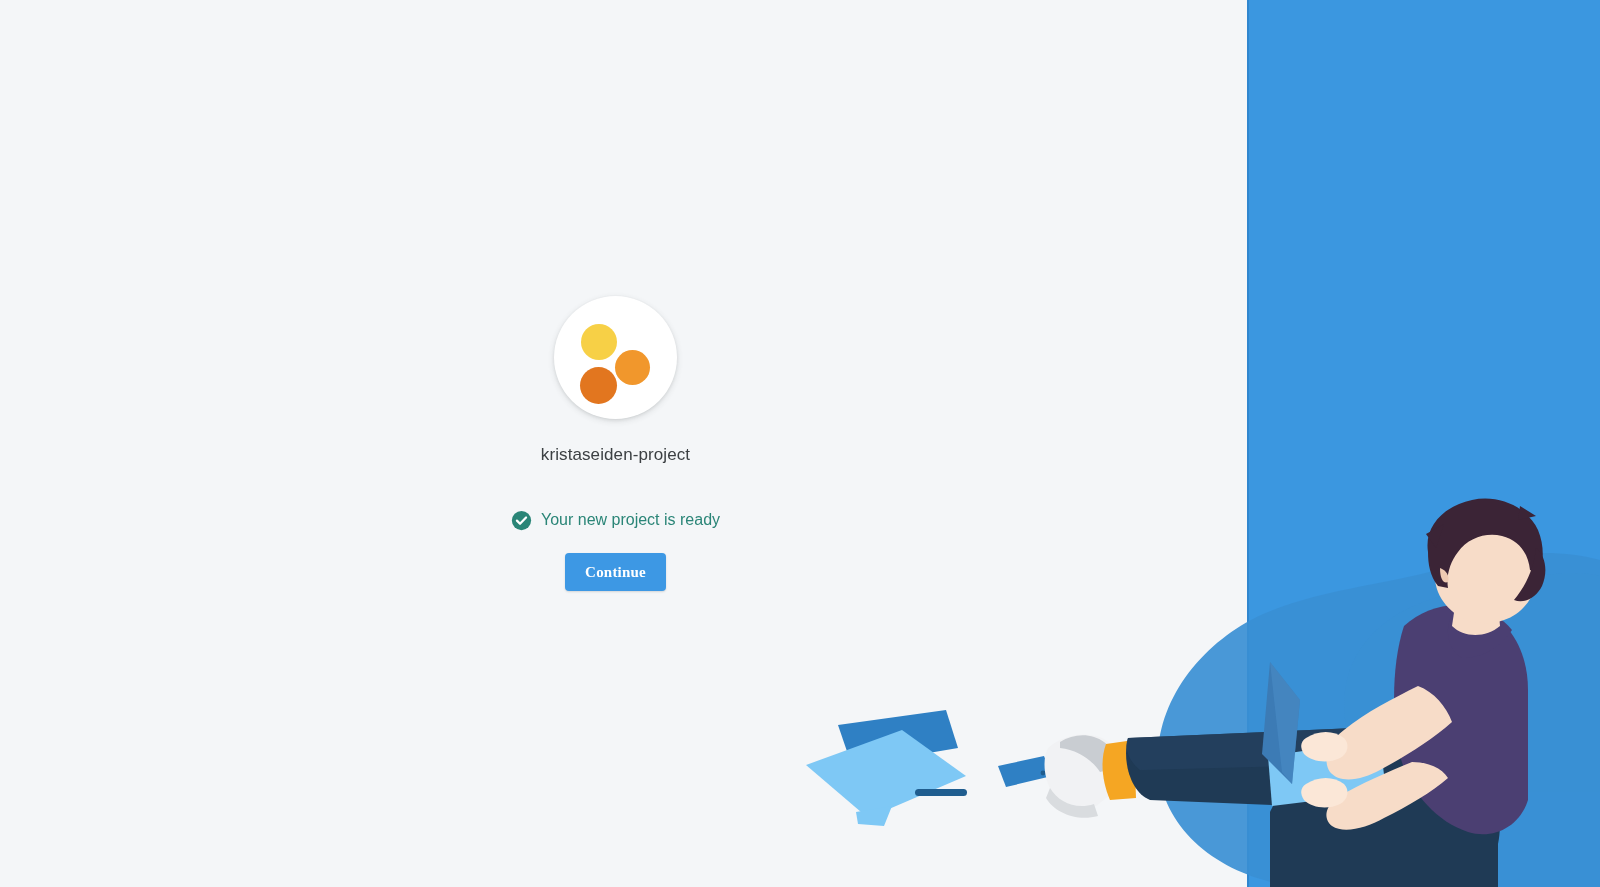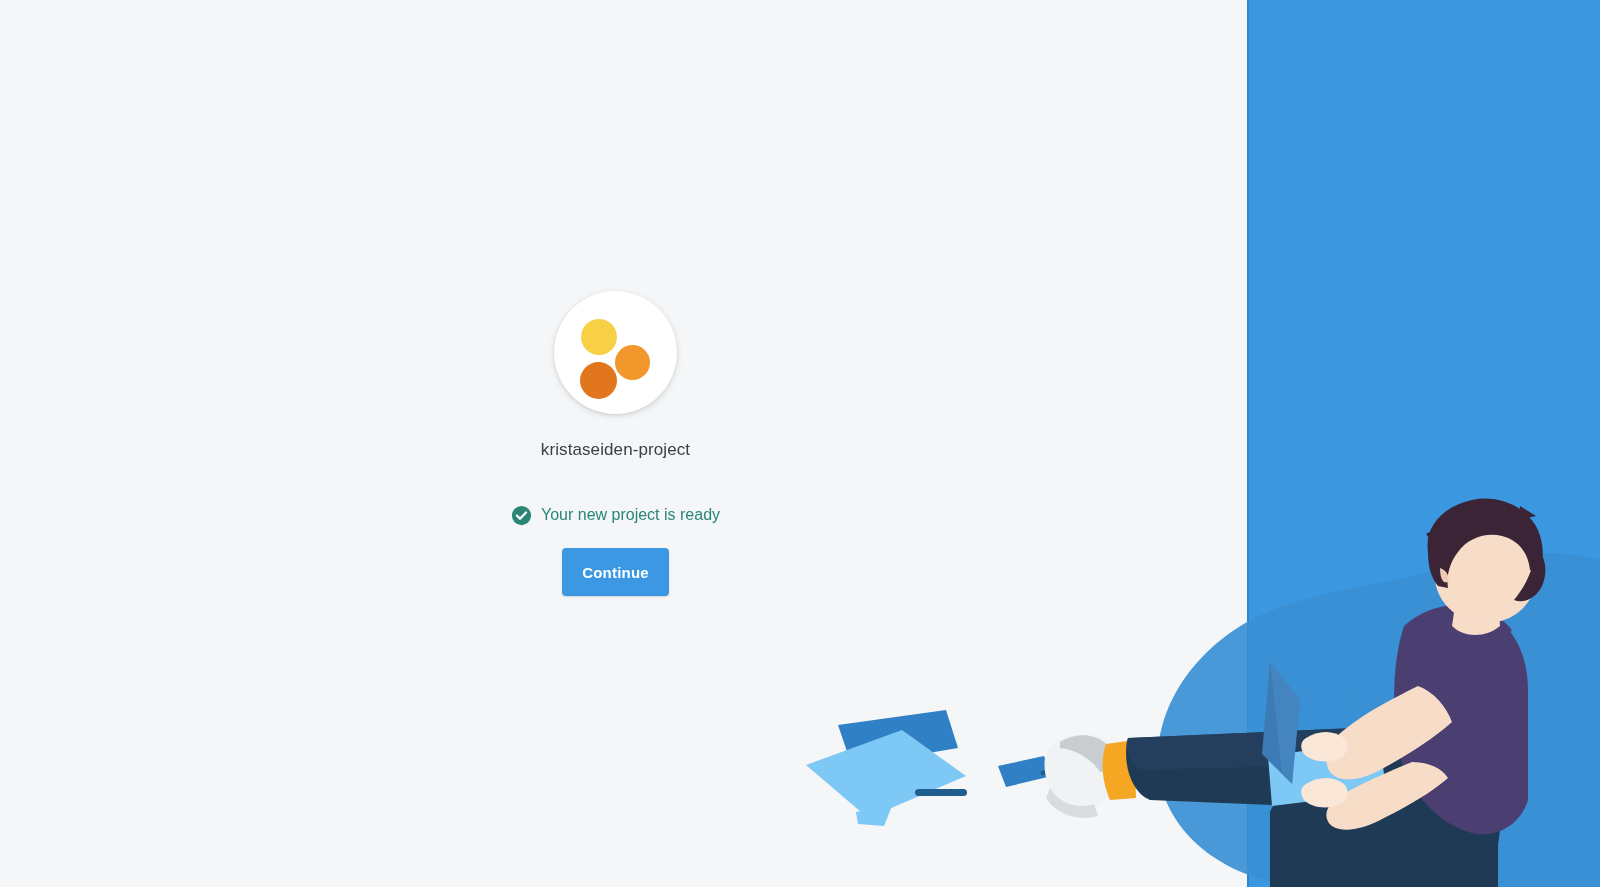--- a/index.html
+++ b/index.html
@@ -111,23 +111,23 @@
     line-height: 20px;
     white-space: nowrap;
   }
 
   .continue-button {
     margin-top: 22px;
     background: #3d98e4;
     color: #ffffff;
     border: none;
     border-radius: 4px;
-    height: 48px;
+    height: 38px;
     padding: 0 20px;
-    font-family: Liberation Sans, sans-serif;
+    font-family: Liberation Serif, serif;
     font-size: 15px;
     font-weight: bold;
     letter-spacing: 0.2px;
     cursor: pointer;
     flex: none;
     box-shadow: 0 1px 2px rgba(60,64,67,0.18);
   }
 </style>
 </head>
 <body>

